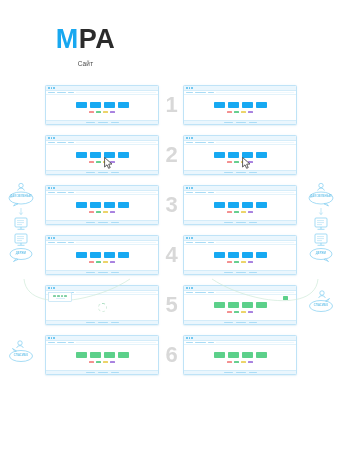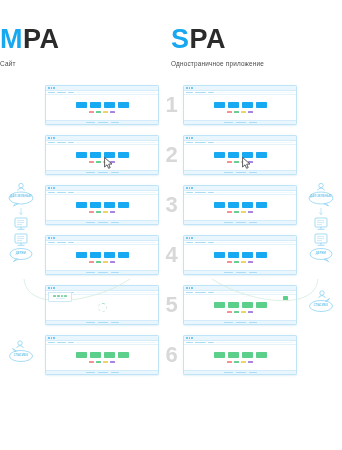--- a/index.html
+++ b/index.html
@@ -6,21 +6,21 @@
   body {
     width:342px; height:450px;
     background:#ffffff;
     font-family:"Liberation Sans", sans-serif;
     overflow:hidden;
     position:relative;
   }
 
   
   .header { display:flex; width:342px; padding-top:26px; }
-  .head-col { width:171px; text-align:left; }
+  .head-col { width:171px; text-align:center; }
   .head-title {
     font-size:27px; font-weight:bold; letter-spacing:0.5px;
     color:#2b2b2b; line-height:1;
   }
   .head-title .accent { color:#18a8f0; }
   .head-sub {
     margin-top:7px; font-size:6.4px; color:#4a4a4a; letter-spacing:0.2px;
   }
 
   
@@ -142,24 +142,20 @@
 
   .arc { position:absolute; }
 </style>
 </head>
 <body>
 
 <div class="header">
   <div class="head-col">
     <div class="head-title"><span class="accent">M</span><span>PA</span></div>
     <div class="head-sub">Сайт</div>
-  </div>
-  <div class="head-col">
-    <div class="head-title"><span class="accent">S</span><span>PA</span></div>
-    <div class="head-sub">Одностраничное приложение</div>
   </div>
 </div>
 
 <div class="rows">
 
   <div class="row">
     <div class="side"></div>
     <div class="cell">
       <div class="browser">
         <div class="br-titlebar">

